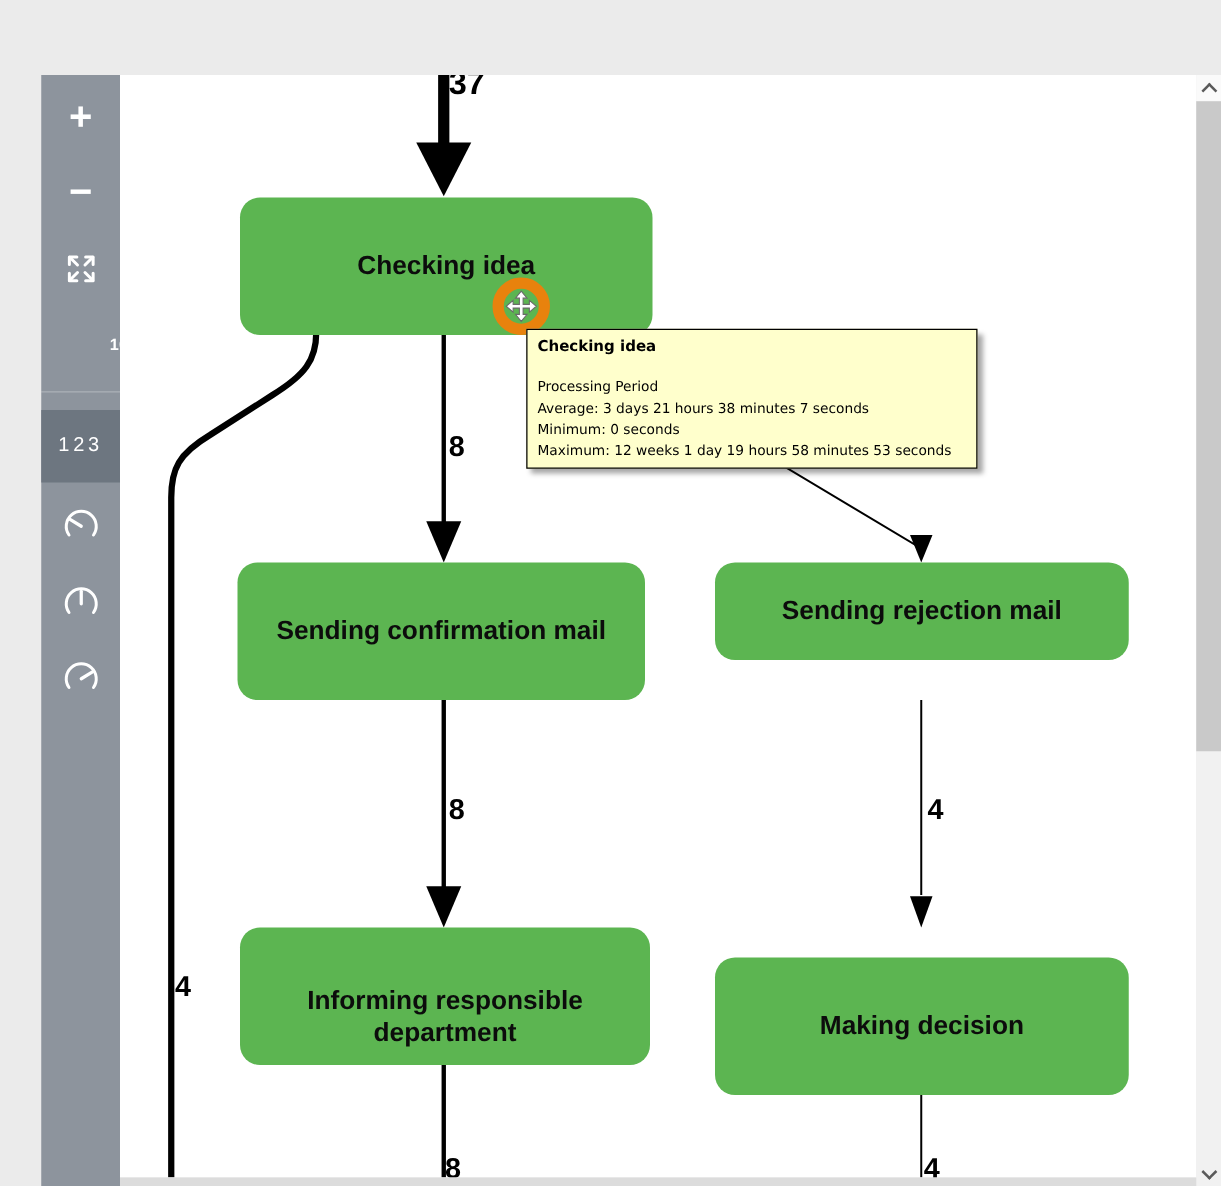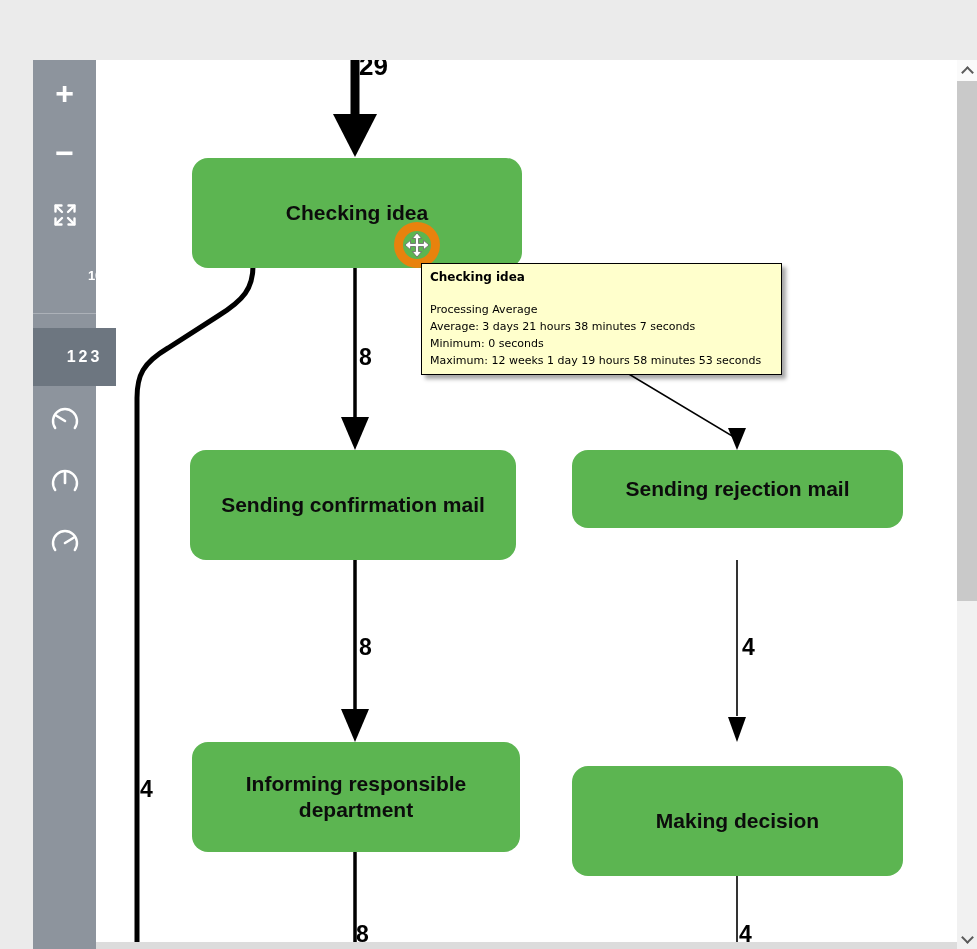--- a/index.html
+++ b/index.html
@@ -10,21 +10,21 @@
   .canvas{position:absolute;left:96px;top:60px;width:861px;height:882px;background:#fff;overflow:hidden;}
   .edges{position:absolute;left:0;top:0;z-index:1;}
 
   
   .node{position:absolute;background:#5cb551;border-radius:16px;z-index:2;
         display:flex;align-items:center;justify-content:center;text-align:center;
         font-weight:bold;font-size:21px;color:#0c0c0c;line-height:1.25;}
   #node-checking {left:96px; top:98px; width:330px;height:110px;}
   #node-confirm  {left:94px; top:390px;width:326px;height:110px;}
   #node-reject   {left:476px;top:390px;width:331px;height:78px;}
-  #node-inform   {left:96px; top:682px;width:328px;height:110px;padding:0 38px;box-sizing:border-box;}
+  #node-inform   {left:96px; top:682px;width:328px;height:110px;padding:12px 38px;box-sizing:border-box;align-items:flex-end;}
   #node-decision {left:476px;top:682px;width:331px;height:110px;margin-top:24px;}
 
   
   .edge-label{position:absolute;font-weight:bold;font-size:23px;color:#000;z-index:3;}
   #lbl-22{left:263px;top:-9px;font-size:26px;}
   #lbl-10{left:44px; top:716px;}
   #lbl-8a{left:263px;top:284px;}
   #lbl-8b{left:263px;top:574px;}
   #lbl-8c{left:260px;top:861px;}
   #lbl-4a{left:646px;top:574px;}
@@ -45,21 +45,21 @@
 
   
   .sidebar{position:absolute;left:33px;top:60px;width:63px;height:889px;background:#8d949d;z-index:6;}
   .tool{position:absolute;left:0;width:63px;height:40px;display:flex;align-items:center;
         justify-content:center;color:#fff;cursor:pointer;}
   #tool-plus {top:13px;font-size:32px;font-weight:bold;}
   #tool-minus{top:73px;font-size:32px;font-weight:bold;}
   #tool-fit  {top:135px;}
   #tool-zoomlevel{top:195px;font-size:13px;font-weight:bold;padding-left:40px;}
   .sidebar-divider{position:absolute;left:0;top:253px;width:63px;height:1px;background:rgba(255,255,255,.28);}
-  #tool-freq{top:268px;height:58px;background:#6d7680;font-size:16px;font-weight:bold;letter-spacing:3px;padding-left:20px;}
+  #tool-freq{top:268px;height:58px;background:#6d7680;font-size:16px;font-weight:normal;letter-spacing:3px;}
   #tool-gauge-low {top:340px;}
   #tool-gauge-mid {top:402px;}
   #tool-gauge-high{top:462px;}
 
   
   .vscroll{position:absolute;right:0;top:60px;width:20px;height:889px;background:#f1f1f1;z-index:6;}
   .scroll-btn{position:absolute;left:0;width:20px;height:21px;background:#fafafa;
               display:flex;align-items:center;justify-content:center;}
   .scroll-btn.down{top:auto;bottom:0;background:#f1f1f1;}
   .chev{width:7px;height:7px;border-left:2px solid #5a5a5a;border-top:2px solid #5a5a5a;
@@ -108,37 +108,37 @@
     <div class="node" id="node-reject">
       <span>Sending rejection mail</span>
     </div>
     <div class="node" id="node-inform">
       <span>Informing responsible department</span>
     </div>
     <div class="node" id="node-decision">
       <span>Making decision</span>
     </div>
 
-    <div class="edge-label" id="lbl-22">29</div>
+    <div class="edge-label" id="lbl-22">37</div>
     <div class="edge-label" id="lbl-10">4</div>
     <div class="edge-label" id="lbl-8a">8</div>
     <div class="edge-label" id="lbl-8b">8</div>
     <div class="edge-label" id="lbl-8c">8</div>
     <div class="edge-label" id="lbl-4a">4</div>
     <div class="edge-label" id="lbl-4b">4</div>
 
     <div class="cursor-ring">
       <svg width="26" height="26" viewBox="0 0 28 28">
         <path d="M14 1 L19 7 H15.6 V12.4 H21 V9 L27 14 L21 19 V15.6 H15.6 V21 H19 L14 27 L9 21 H12.4 V15.6 H7 V19 L1 14 L7 9 V12.4 H12.4 V7 H9 Z" fill="#ffffff" stroke="#6a6a6a" stroke-width="0.9"></path>
       </svg>
     </div>
 
     <div class="tooltip">
       <div class="title">Checking idea</div>
-      <div class="line">Processing Average</div>
+      <div class="line">Processing Period</div>
       <div class="line">Average: 3 days 21 hours 38 minutes 7 seconds</div>
       <div class="line">Minimum: 0 seconds</div>
       <div class="line">Maximum: 12 weeks 1 day 19 hours 58 minutes 53 seconds</div>
     </div>
   </div>
 
   <div class="sidebar">
     <div class="tool" id="tool-plus">
       <span>+</span>
     </div>

